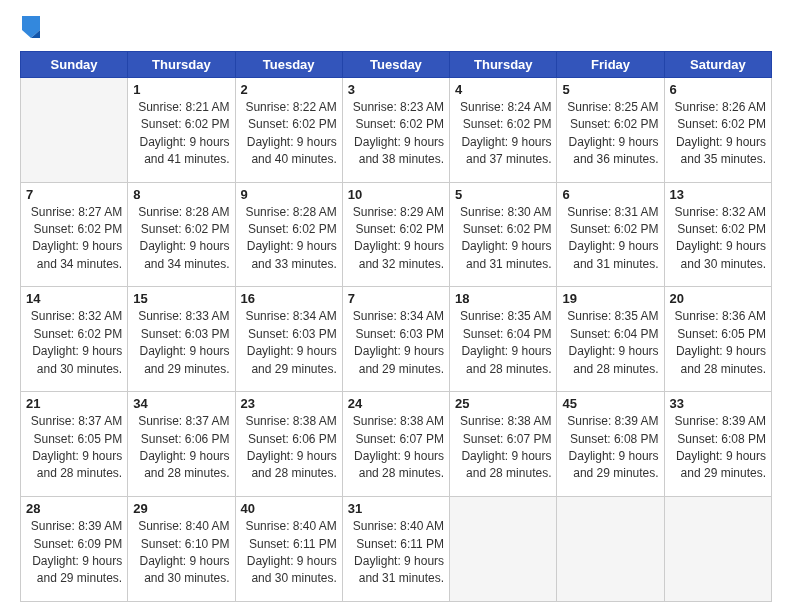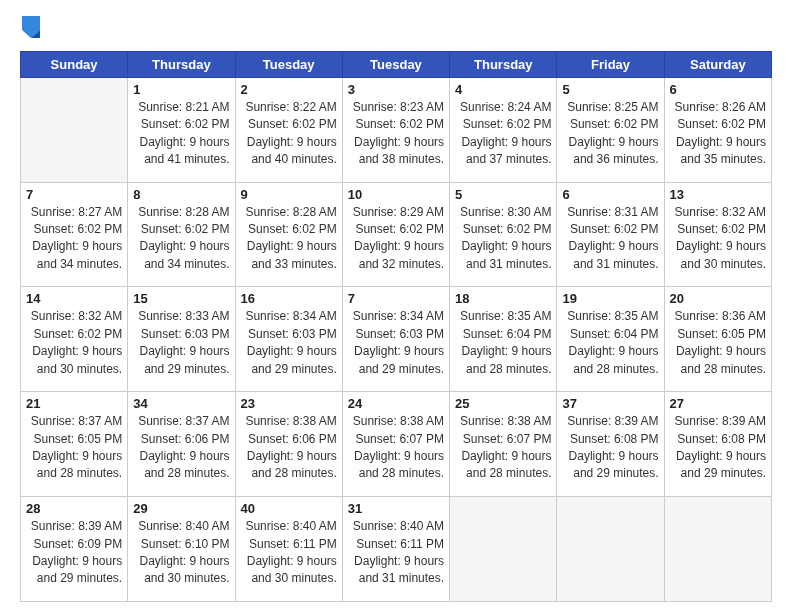--- a/index.html
+++ b/index.html
@@ -238,25 +238,25 @@
           </td>
           <td>
             <span class="day-num">24</span>
             <div class="day-info">Sunrise: 8:38 AM<br>Sunset: 6:07 PM<br>Daylight: 9 hours<br>and 28 minutes.</div>
           </td>
           <td>
             <span class="day-num">25</span>
             <div class="day-info">Sunrise: 8:38 AM<br>Sunset: 6:07 PM<br>Daylight: 9 hours<br>and 28 minutes.</div>
           </td>
           <td>
-            <span class="day-num">37</span>
+            <span class="day-num">45</span>
             <div class="day-info">Sunrise: 8:39 AM<br>Sunset: 6:08 PM<br>Daylight: 9 hours<br>and 29 minutes.</div>
           </td>
           <td>
-            <span class="day-num">27</span>
+            <span class="day-num">33</span>
             <div class="day-info">Sunrise: 8:39 AM<br>Sunset: 6:08 PM<br>Daylight: 9 hours<br>and 29 minutes.</div>
           </td>
         </tr>
         <tr class="last-row">
           <td>
             <span class="day-num">28</span>
             <div class="day-info">Sunrise: 8:39 AM<br>Sunset: 6:09 PM<br>Daylight: 9 hours<br>and 29 minutes.</div>
           </td>
           <td>
             <span class="day-num">29</span>

